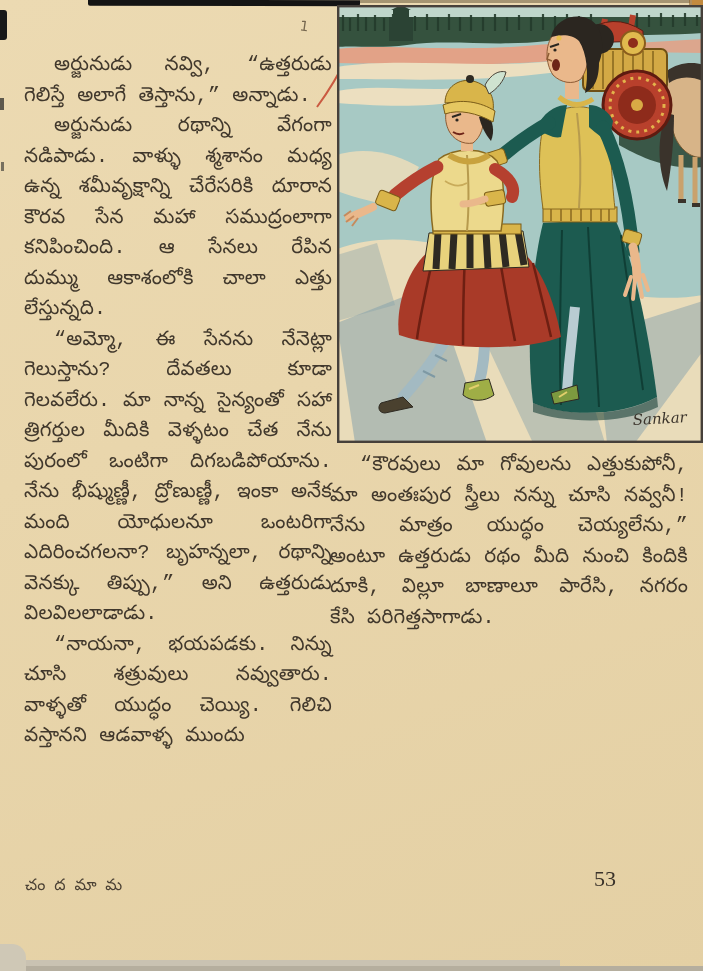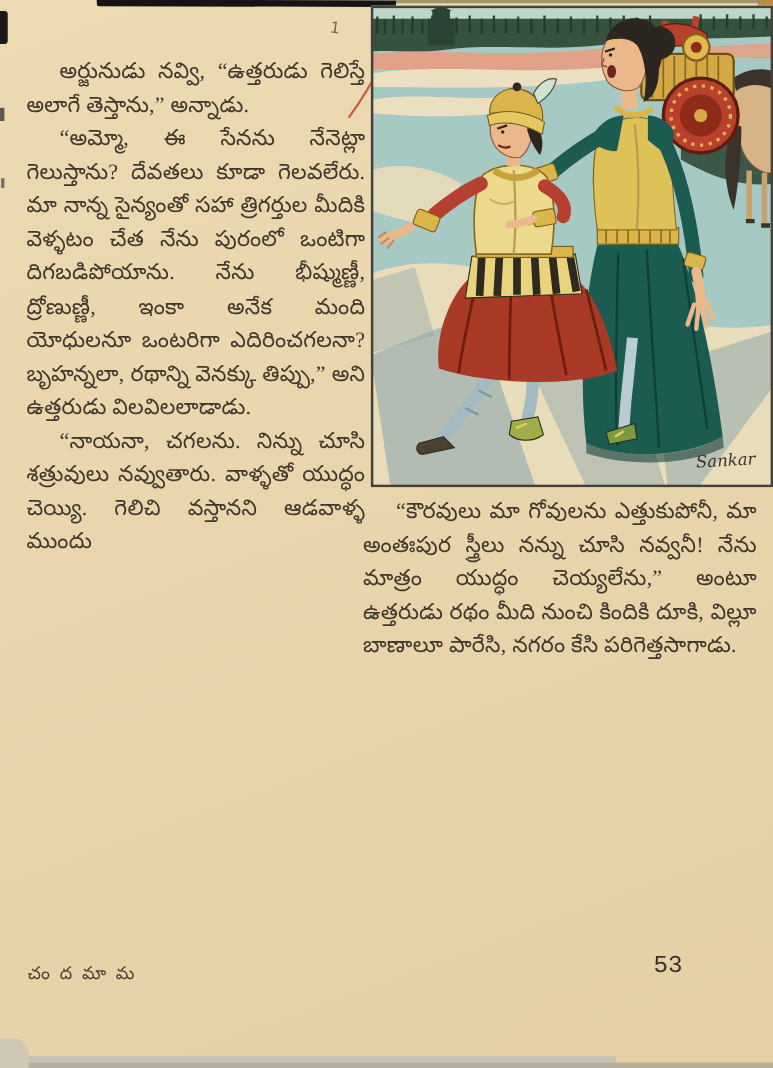--- a/index.html
+++ b/index.html
@@ -3,29 +3,29 @@
 <meta charset="utf-8">
 <style>
   html,body{margin:0;padding:0;}
   #page{
     position:relative; width:703px; height:971px; overflow:hidden;
     background:linear-gradient(160deg,#ecdab2 0%,#e9d6ac 40%,#e4d0a4 100%);
     font-family:"Liberation Serif","DejaVu Serif",serif;
     color:#41382c;
   }
   .col{position:absolute; text-align:justify; font-size:20px; line-height:30.5px; letter-spacing:.2px;}
-  .col p{margin:0; text-indent:30px; text-align:justify;}
+  .col p{margin:0; text-indent:30px; text-align:justify;font-family:Liberation Mono, monospace;}
   #left-col{left:24px; top:50px; width:308px;}
   #right-col{left:330px; top:450px; width:358px;}
   #footer-title{
     position:absolute; left:25px; top:876px; font-size:16px; letter-spacing:9px; color:#4a4034;
   }
   #page-number{
     position:absolute; left:594px; top:866px; font-size:22px; color:#39322a;
-    font-family:Liberation Mono, monospace;
+    font-family:Liberation Serif, serif;
     text-align:right;
   }
   #illustration{
     position:absolute; left:337px; top:5px; width:366px; height:438px;
   }
   
   .artifact{position:absolute; pointer-events:none;}
   #art-topband{left:88px; top:0; width:272px; height:6px; background:#141414; transform:rotate(.15deg); border-radius:0 0 2px 2px;}
   #art-topband2{left:360px; top:0; width:330px; height:3px; background:#6b5c3f; opacity:.55;}
   #art-left1{left:0; top:10px; width:7px; height:30px; background:#191919; border-radius:0 3px 3px 0;}
@@ -59,22 +59,23 @@
   <div class="artifact" id="art-corner"></div>
 
   <span id="handwritten-tick">1</span>
 
   <svg id="pen-mark" width="42" height="58" viewBox="0 0 42 58">
     <path d="M36,3 C28,20 16,40 5,55" stroke="#c23b25" stroke-width="2" fill="none" opacity=".8"></path>
   </svg>
 
   <div class="col" id="left-col">
     <p>అర్జునుడు నవ్వి, “ఉత్తరుడు గెలిస్తే అలాగే తెస్తాను,” అన్నాడు.</p>
+    <p>అర్జునుడు రథాన్ని వేగంగా నడిపాడు. వాళ్ళు శ్మశానం మధ్య ఉన్న శమీవృక్షాన్ని చేరేసరికి దూరాన కౌరవ సేన మహా సముద్రంలాగా కనిపించింది. ఆ సేనలు రేపిన దుమ్ము ఆకాశంలోకి చాలా ఎత్తు లేస్తున్నది.</p>
     <p>“అమ్మో, ఈ సేనను నేనెట్లా గెలుస్తాను? దేవతలు కూడా గెలవలేరు. మా నాన్న సైన్యంతో సహా త్రిగర్తుల మీదికి వెళ్ళటం చేత నేను పురంలో ఒంటిగా దిగబడిపోయాను. నేను భీష్ముణ్ణీ, ద్రోణుణ్ణీ, ఇంకా అనేక మంది యోధులనూ ఒంటరిగా ఎదిరించగలనా? బృహన్నలా, రథాన్ని వెనక్కు తిప్పు,” అని ఉత్తరుడు విలవిలలాడాడు.</p>
-    <p>“నాయనా, చగలను. నిన్ను చూసి శత్రువులు నవ్వుతారు. వాళ్ళతో యుద్ధం చెయ్యి. గెలిచి వస్తానని ఆడవాళ్ళ ముందు</p>
+    <p>“నాయనా, భయపడకు. నిన్ను చూసి శత్రువులు నవ్వుతారు. వాళ్ళతో యుద్ధం చెయ్యి. గెలిచి వస్తానని ఆడవాళ్ళ ముందు</p>
   </div>
 
   <div class="col" id="right-col">
     <p>“కౌరవులు మా గోవులను ఎత్తుకుపోనీ, మా అంతఃపుర స్త్రీలు నన్ను చూసి నవ్వనీ! నేను మాత్రం యుద్ధం చెయ్యలేను,” అంటూ ఉత్తరుడు రథం మీది నుంచి కిందికి దూకి, విల్లూ బాణాలూ పారేసి, నగరం కేసి పరిగెత్తసాగాడు.</p>
   </div>
 
   <svg id="illustration" viewBox="0 0 366 438">
 
     <rect width="366" height="438" fill="#a7c9c4"></rect>
     <rect y="0" width="366" height="16" fill="#bfd6cb"></rect>

